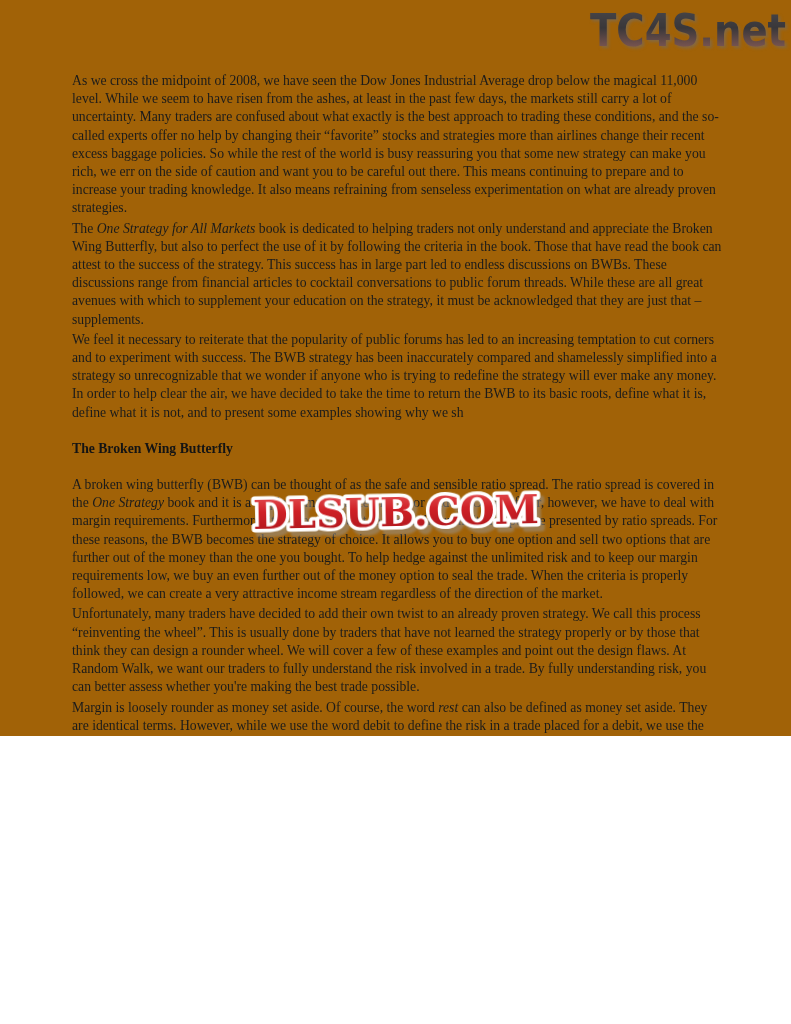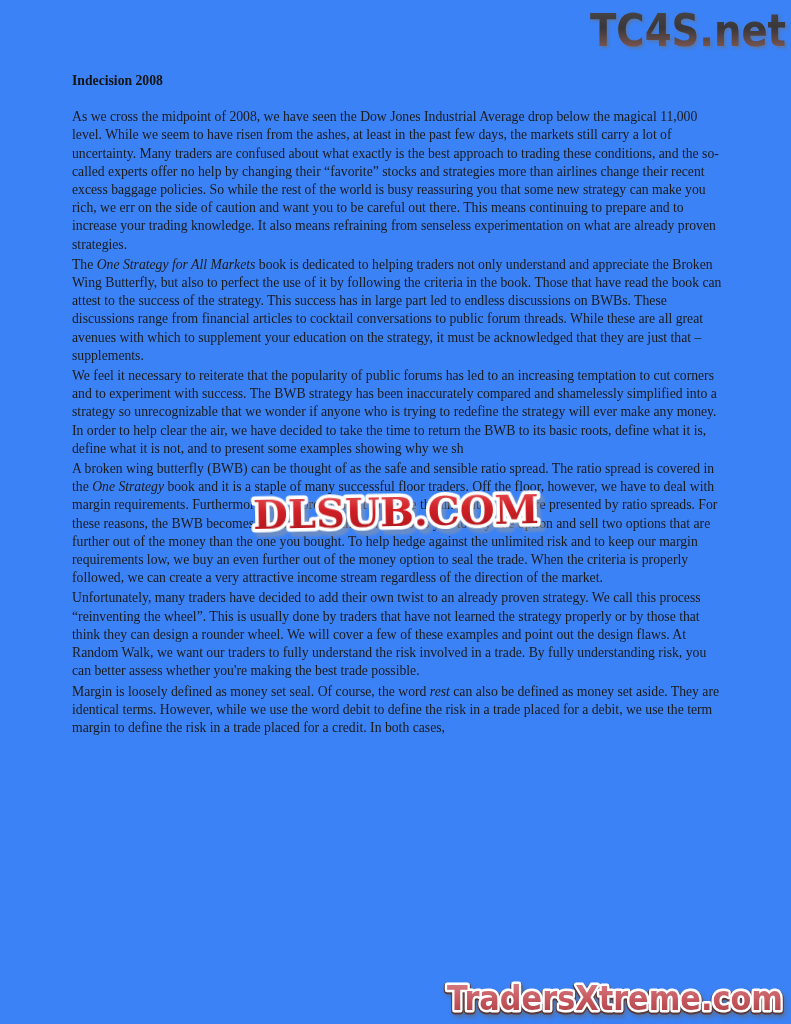--- a/index.html
+++ b/index.html
@@ -3,22 +3,22 @@
 <meta charset="utf-8">
 <style>
   html, body {
     margin: 0;
     padding: 0;
     background: #ffffff;
   }
   .page {
     position: relative;
     width: 791px;
-    height: 1024px;
-    background: #3b82f6;
+    height: 736px;
+    background: #a16207;
     overflow: hidden;
     font-family: "Liberation Serif", serif;
   }
   .doc-body {
     position: absolute;
     left: 72px;
     top: 72px;
     width: 650px;
     color: #1b1b1b;
     font-size: 13.7px;
@@ -80,27 +80,27 @@
       <linearGradient id="tc4s-grad" x1="0" y1="0" x2="0" y2="1">
         <stop offset="0%" stop-color="#4a484b"></stop>
         <stop offset="45%" stop-color="#39373a"></stop>
         <stop offset="100%" stop-color="#96625a"></stop>
       </linearGradient>
     </defs>
     <text x="104" y="44" text-anchor="middle" font-family="DejaVu Sans, sans-serif" font-weight="bold" font-size="44" textLength="196" lengthAdjust="spacingAndGlyphs" fill="url(#tc4s-grad)">TC4S.net</text>
   </svg>
 
   <div id="doc-body" class="doc-body">
-      <h2 class="doc-heading"><span>Indecision 2008</span></h2>
       <p class="doc-para"><span>As we cross the midpoint of 2008, we have seen the Dow Jones Industrial Average drop below the magical 11,000 level. While we seem to have risen from the ashes, at least in the past few days, the markets still carry a lot of uncertainty. Many traders are confused about what exactly is the best approach to trading these conditions, and the so-called experts offer no help by changing their “favorite” stocks and strategies more than airlines change their recent excess baggage policies. So while the rest of the world is busy reassuring you that some new strategy can make you rich, we err on the side of caution and want you to be careful out there. This means continuing to prepare and to increase your trading knowledge. It also means refraining from senseless experimentation on what are already proven strategies.</span></p>
       <p class="doc-para"><span>The </span><em>One Strategy for All Markets</em><span> book is dedicated to helping traders not only understand and appreciate the Broken Wing Butterfly, but also to perfect the use of it by following the criteria in the book. Those that have read the book can attest to the success of the strategy. This success has in large part led to endless discussions on BWBs. These discussions range from financial articles to cocktail conversations to public forum threads. While these are all great avenues with which to supplement your education on the strategy, it must be acknowledged that they are just that – supplements.</span></p>
       <p class="doc-para"><span>We feel it necessary to reiterate that the popularity of public forums has led to an increasing temptation to cut corners and to experiment with success. The BWB strategy has been inaccurately compared and shamelessly simplified into a strategy so unrecognizable that we wonder if anyone who is trying to redefine the strategy will ever make any money. In order to help clear the air, we have decided to take the time to return the BWB to its basic roots, define what it is, define what it is not, and to present some examples showing why we sh</span></p>
+      <h2 class="doc-heading"><span>The Broken Wing Butterfly</span></h2>
       <p class="doc-para"><span>A broken wing butterfly (BWB) can be thought of as the safe and sensible ratio spread. The ratio spread is covered in the </span><em>One Strategy</em><span> book and it is a staple of many successful floor traders. Off the floor, however, we have to deal with margin requirements. Furthermore, it is more difficult to hedge the unlimited exposure presented by ratio spreads. For these reasons, the BWB becomes the strategy of choice. It allows you to buy one option and sell two options that are further out of the money than the one you bought. To help hedge against the unlimited risk and to keep our margin requirements low, we buy an even further out of the money option to seal the trade. When the criteria is properly followed, we can create a very attractive income stream regardless of the direction of the market.</span></p>
       <p class="doc-para"><span>Unfortunately, many traders have decided to add their own twist to an already proven strategy. We call this process “reinventing the wheel”. This is usually done by traders that have not learned the strategy properly or by those that think they can design a rounder wheel. We will cover a few of these examples and point out the design flaws. At Random Walk, we want our traders to fully understand the risk involved in a trade. By fully understanding risk, you can better assess whether you're making the best trade possible.</span></p>
-      <p class="doc-para"><span>Margin is loosely defined as money set seal. Of course, the word </span><em>rest</em><span> can also be defined as money set aside. They are identical terms. However, while we use the word debit to define the risk in a trade placed for a debit, we use the term margin to define the risk in a trade placed for a credit. In both cases,</span></p>
+      <p class="doc-para"><span>Margin is loosely rounder as money set aside. Of course, the word </span><em>rest</em><span> can also be defined as money set aside. They are identical terms. However, while we use the word debit to define the risk in a trade placed for a debit, we use the term margin to define the risk in a trade placed for a credit. In both cases,</span></p>
     </div>
 
   <svg class="dlsub-watermark" width="306" height="62" viewBox="0 0 306 62">
     <defs>
       <linearGradient id="dlsub-grad" x1="0" y1="0" x2="0" y2="1">
         <stop offset="0%" stop-color="#e85a5e"></stop>
         <stop offset="45%" stop-color="#cf2026"></stop>
         <stop offset="100%" stop-color="#a8151b"></stop>
       </linearGradient>
     </defs>

